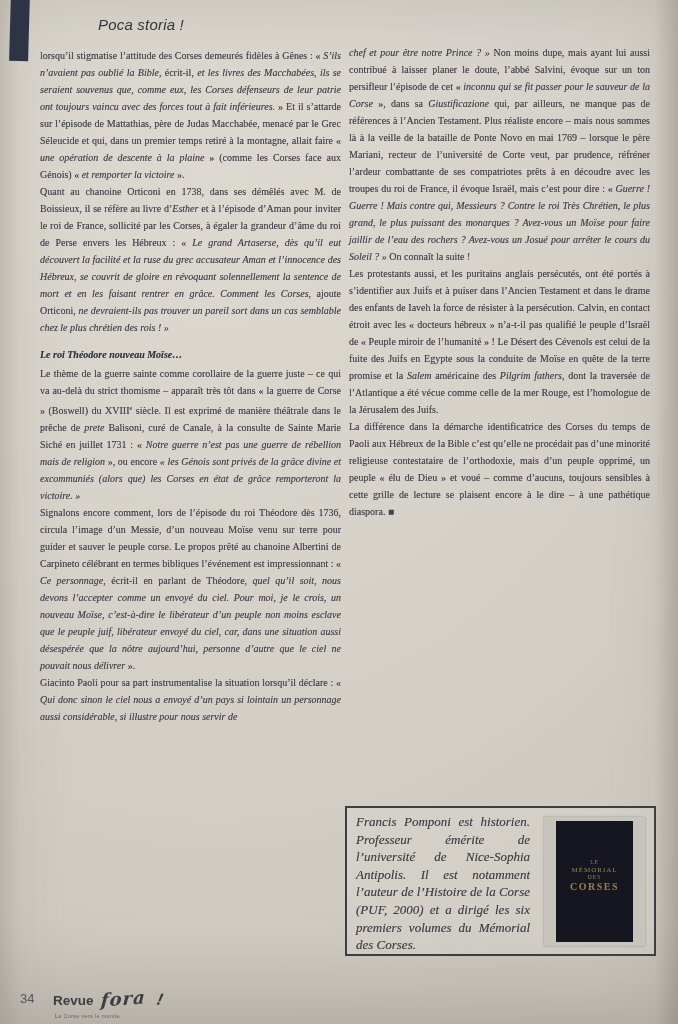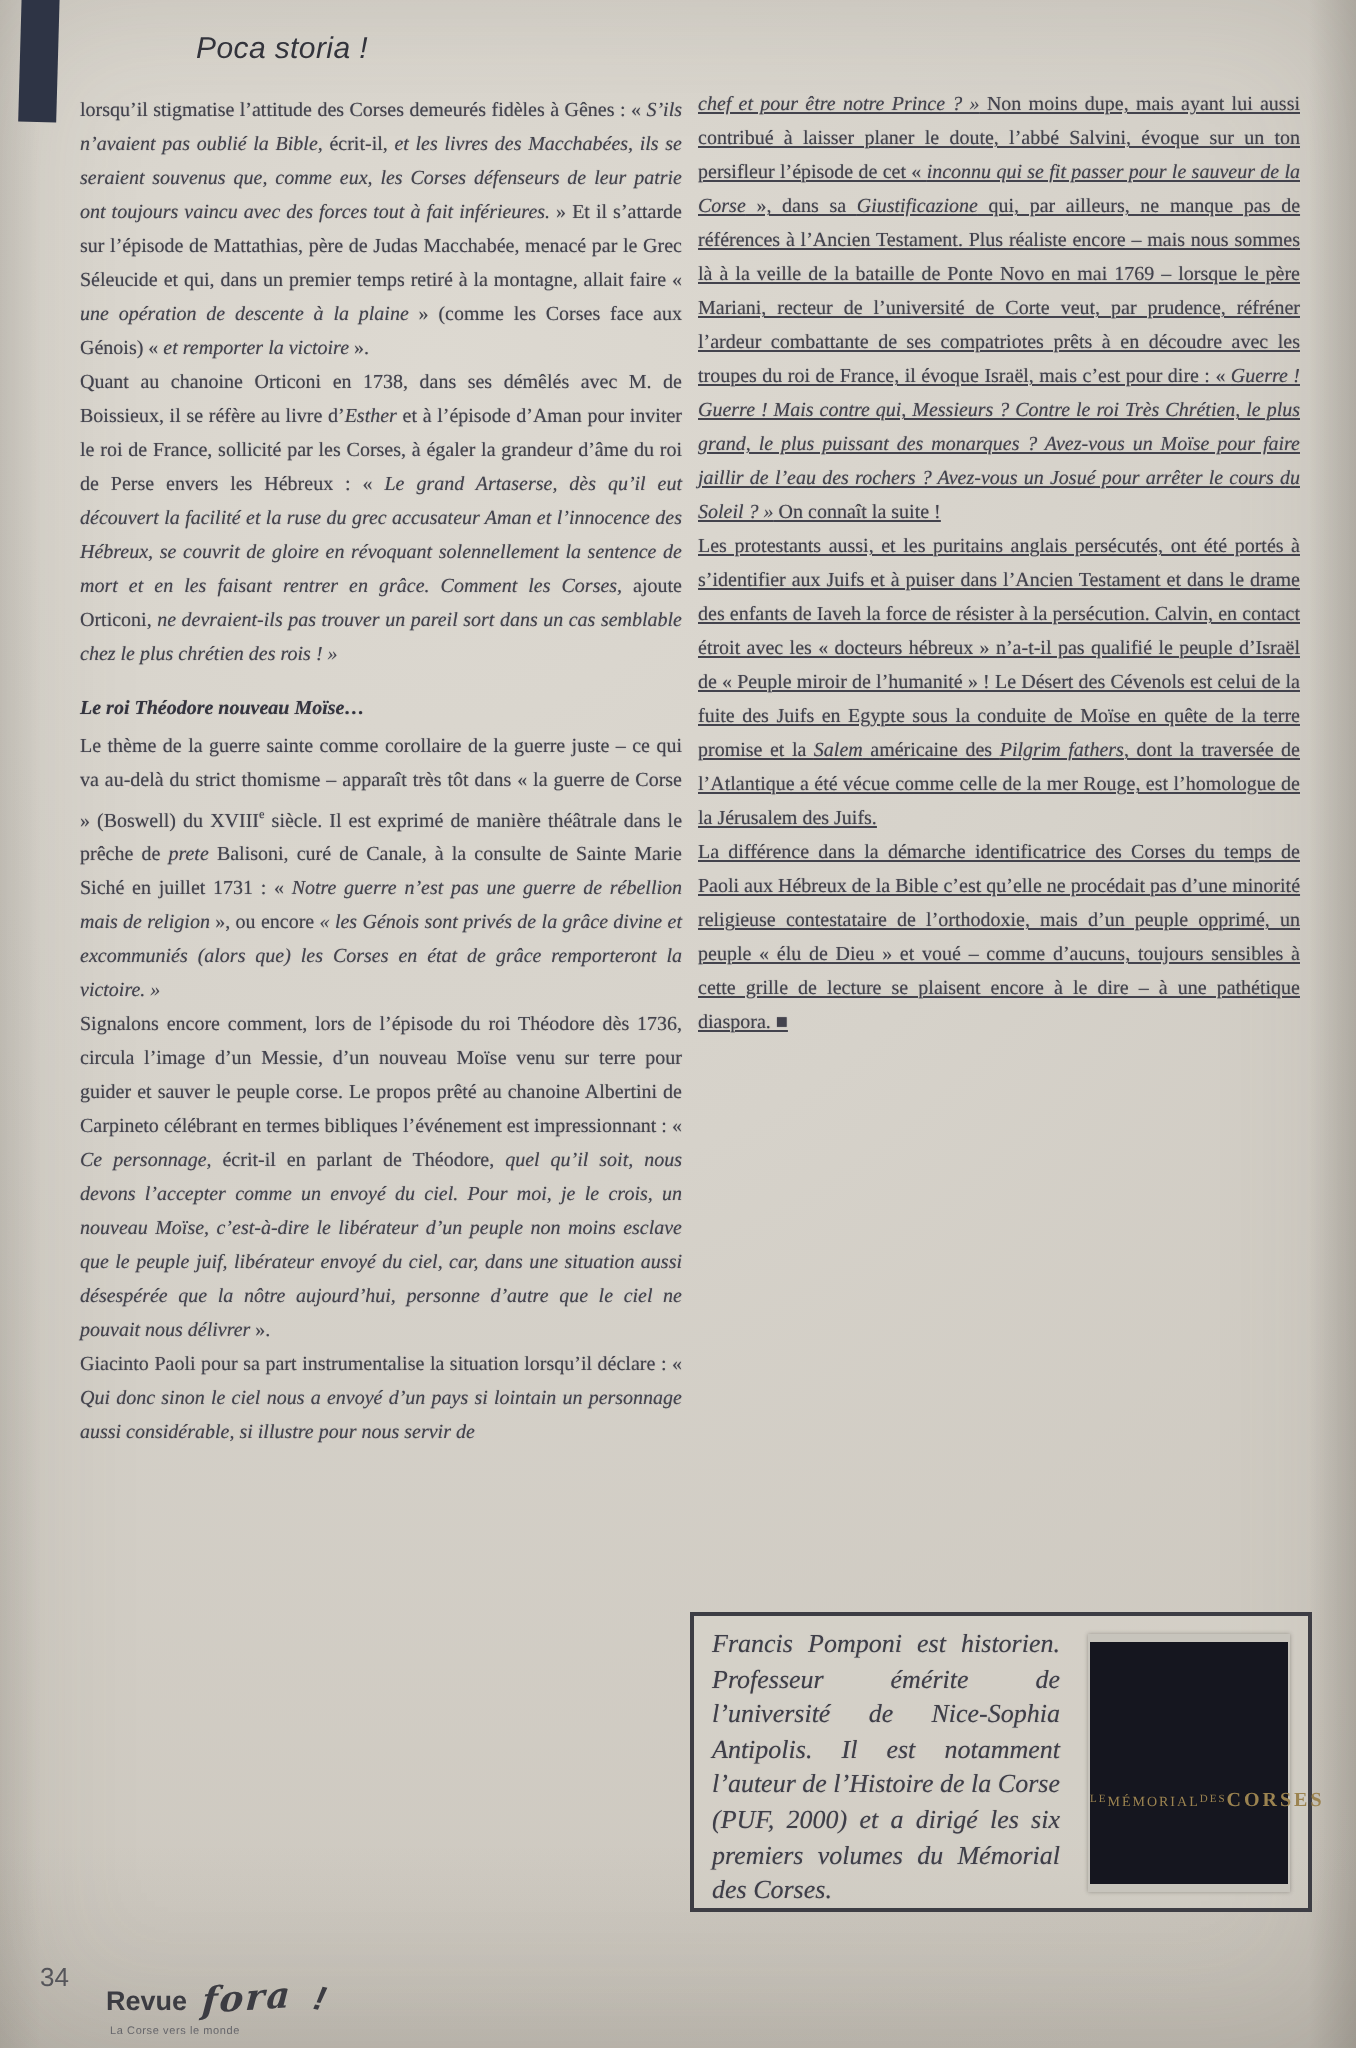--- a/index.html
+++ b/index.html
@@ -24,21 +24,21 @@
     font-family:"Liberation Sans","DejaVu Sans",sans-serif;
     font-style:italic;font-size:15px;color:#33343c;letter-spacing:.2px;margin-left:25px;
   }
   .col{
     position:absolute;width:301px;
     font-size:10px;line-height:17px;color:#43434d;
     text-align:justify;
     text-shadow:0 0 .5px rgba(62,62,74,.55);
   }
   .col-left{left:40px;top:47px;}
-  .col-right{left:349px;top:44px;text-decoration:underline;}
+  .col-right{left:349px;top:44px;}
   .para{margin:0;}
   .para.heading{margin:10px 0 2px 0;font-weight:bold;font-style:italic;color:#34343e;}
   .bio-box{
     position:absolute;left:345px;top:806px;width:311px;height:150px;
     border:2px solid #3d3d44;
     background:rgba(222,218,210,.35);
     box-sizing:border-box;
   }
   .bio-text{
     position:absolute;left:9px;top:5px;width:174px;
@@ -46,34 +46,34 @@
     font-style:italic;text-align:justify;
     text-shadow:0 0 .5px rgba(62,62,74,.5);
   }
   .book-photo{
     position:absolute;right:9px;top:9px;width:101px;height:129px;
     background:#c7c4bc;
     display:flex;align-items:center;justify-content:center;
     box-shadow:0 0 2px rgba(60,55,50,.4);
   }
   .book-cover{
-    width:99px;height:121px;background:#15161f;
-    display:flex;flex-direction:row;align-items:center;justify-content:flex-start;
+    width:77px;height:121px;background:#15161f;
+    display:flex;flex-direction:column;align-items:center;justify-content:flex-start;
     padding-top:38px;box-sizing:border-box;
     color:#9b8350;text-align:center;
     font-family:"Liberation Serif","DejaVu Serif",serif;
   }
   .book-cover .l-small{font-size:5.5px;letter-spacing:1px;line-height:7px;}
   .book-cover .l-mid{font-size:7px;letter-spacing:1px;line-height:8px;}
   .book-cover .l-big{font-size:10px;letter-spacing:1.5px;line-height:12px;font-weight:bold;}
   .footer{
     position:absolute;left:0;bottom:14px;width:100%;
     font-family:"Liberation Sans","DejaVu Sans",sans-serif;color:#47474c;
   }
-  .footer .page-number{position:absolute;left:20px;bottom:14px;font-size:13px;color:#55555a;}
+  .footer .page-number{position:absolute;left:20px;bottom:4px;font-size:13px;color:#55555a;}
   .footer .logo{position:absolute;left:53px;bottom:0px;white-space:nowrap;}
   .footer .logo-revue{font-weight:bold;font-size:13.5px;color:#3c3c42;}
   .footer .logo-fora{
     display:inline-block;
     font-family:"DejaVu Serif",serif;font-style:italic;font-weight:bold;
     font-size:18px;color:#3c3c42;transform:rotate(-4deg) skewX(-8deg);
     margin-left:3px;letter-spacing:1px;
   }
   .footer .logo-excl{
     display:inline-block;font-style:italic;font-size:17px;font-weight:bold;

